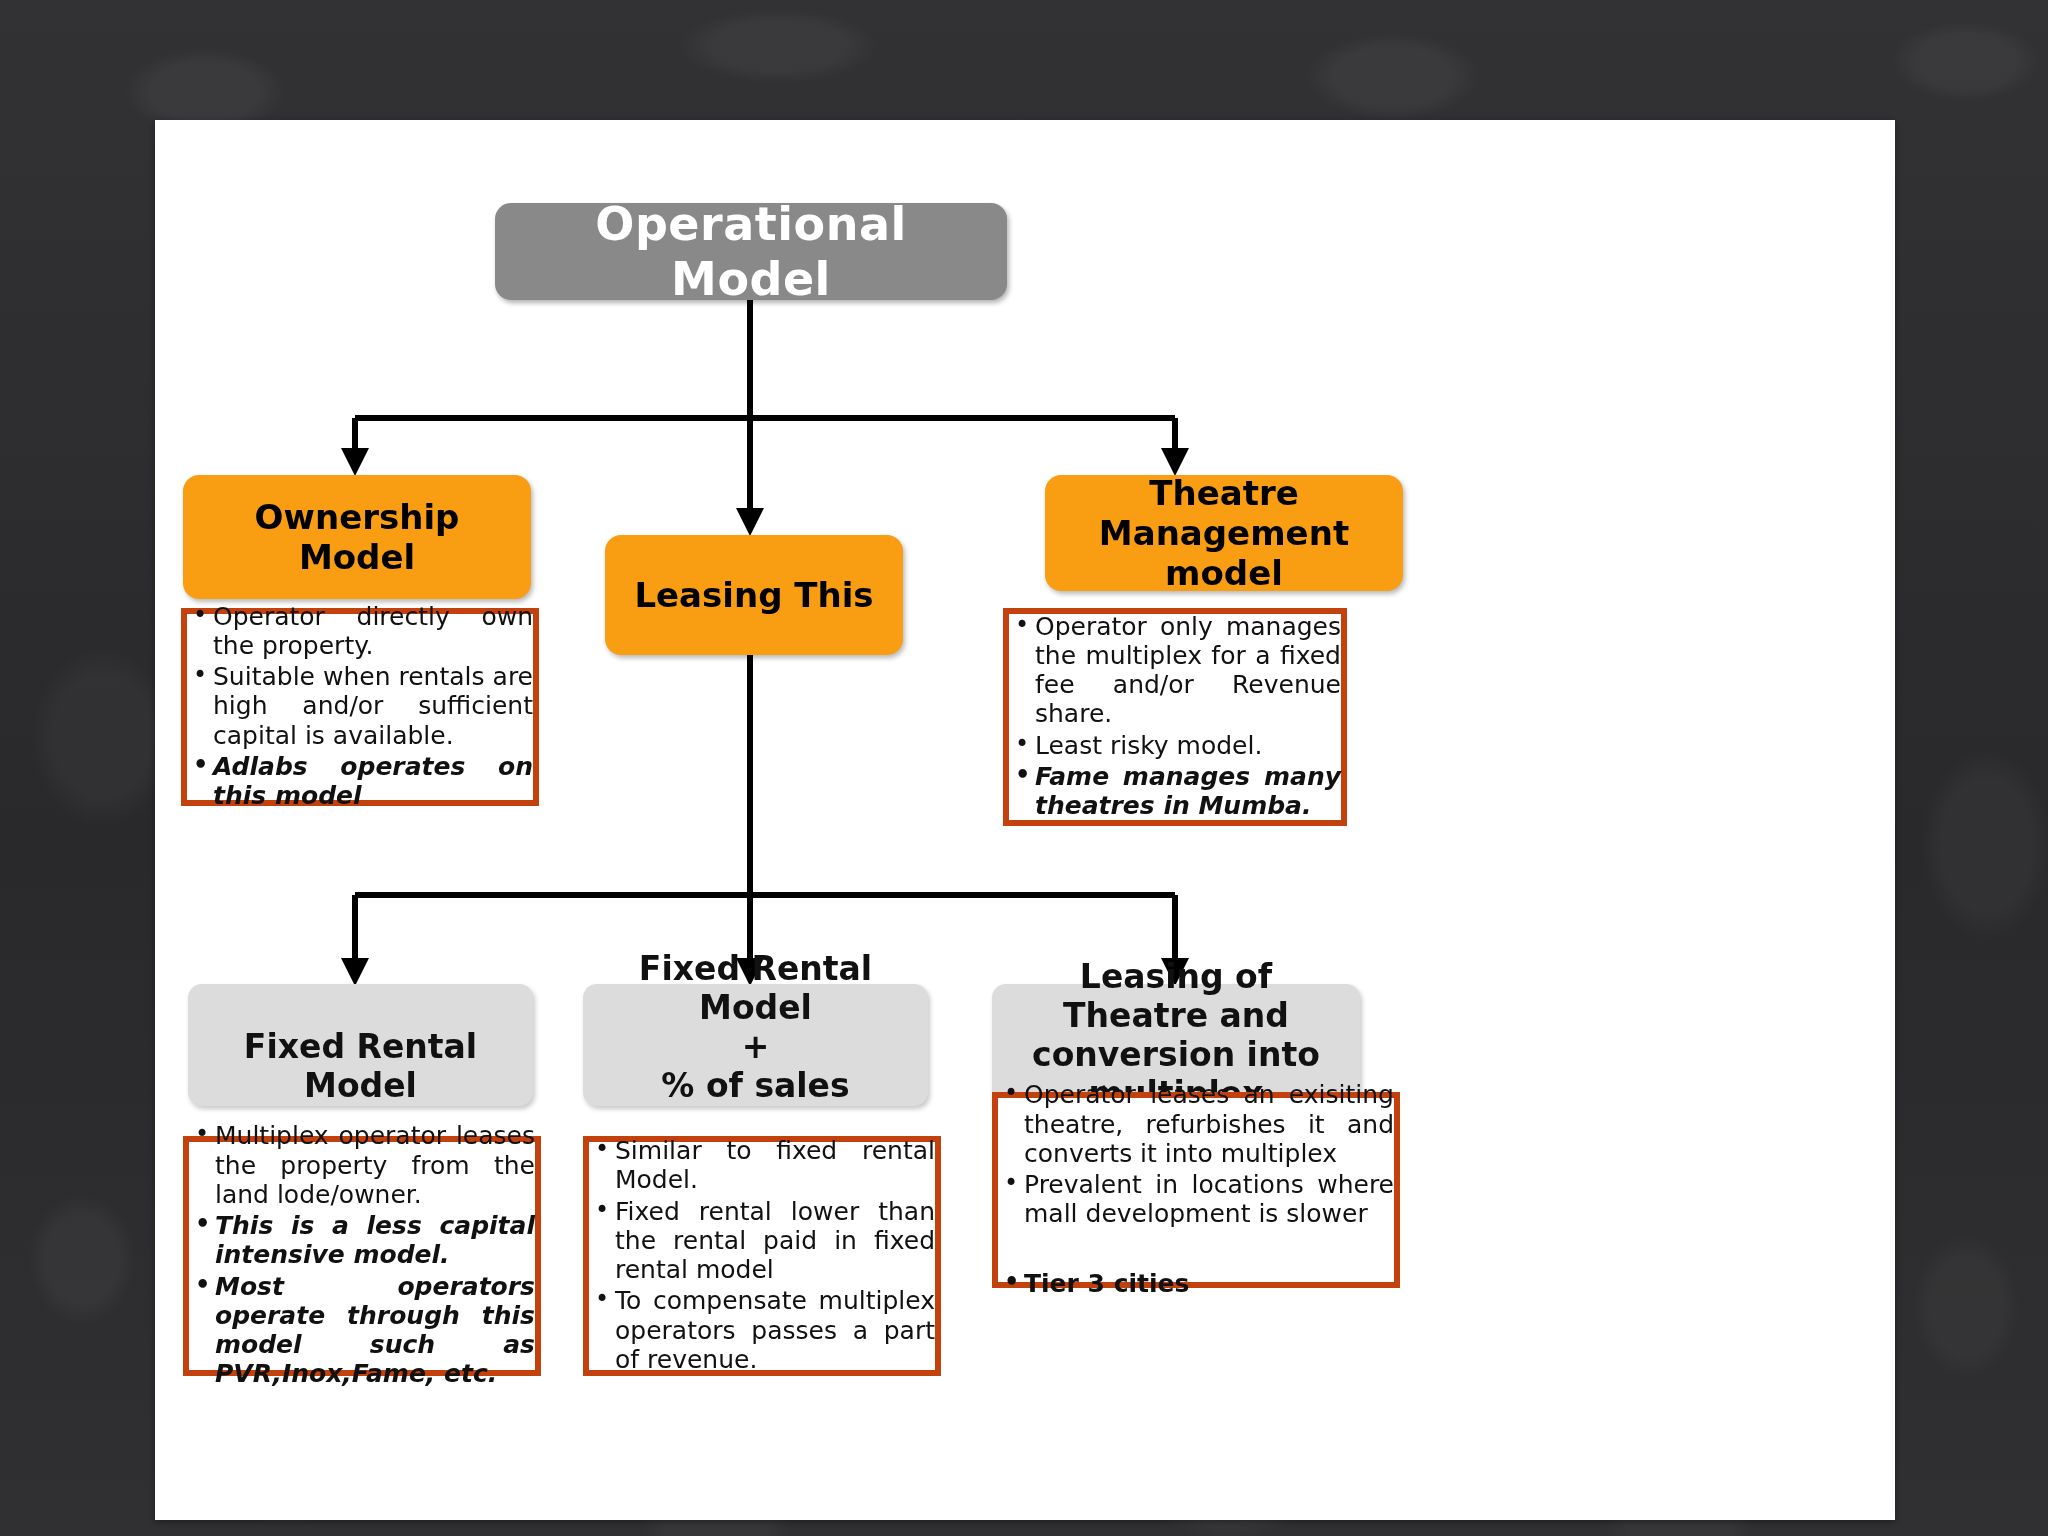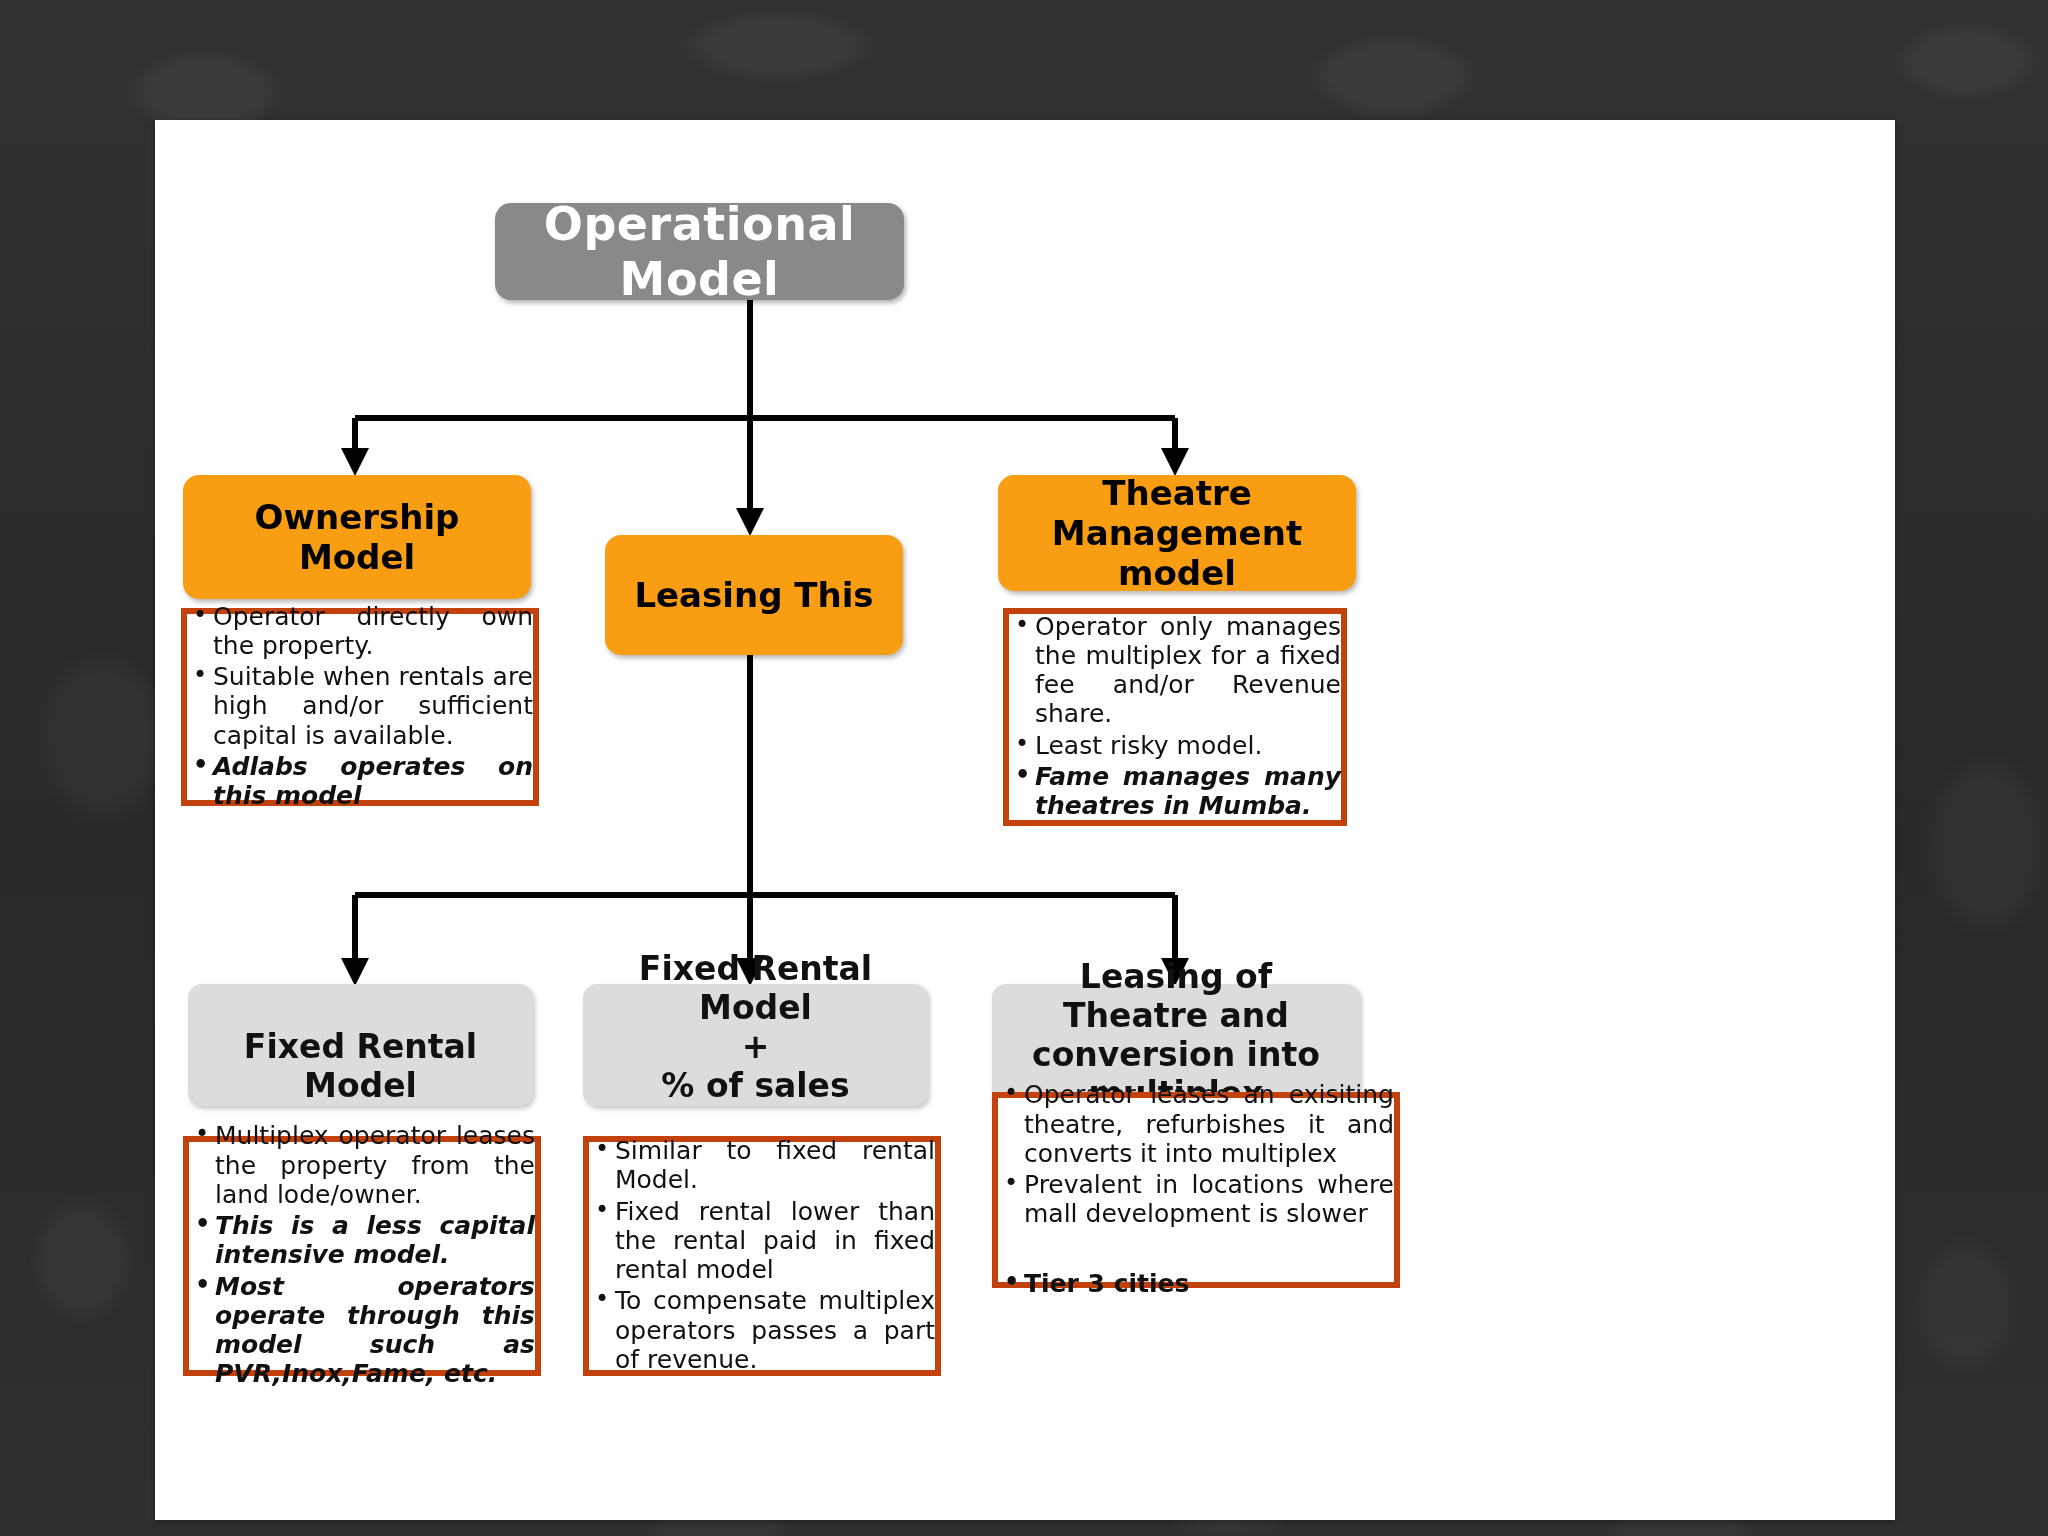--- a/index.html
+++ b/index.html
@@ -113,29 +113,29 @@
     <path d="M200 775 L1020 775" stroke="#000" stroke-width="6" fill="none"></path>
 
     <path d="M200 775 L200 840" stroke="#000" stroke-width="6" fill="none"></path>
     <polygon points="186,838 214,838 200,866" fill="#000"></polygon>
     <path d="M595 775 L595 840" stroke="#000" stroke-width="6" fill="none"></path>
     <polygon points="581,838 609,838 595,866" fill="#000"></polygon>
     <path d="M1020 775 L1020 840" stroke="#000" stroke-width="6" fill="none"></path>
     <polygon points="1006,838 1034,838 1020,866" fill="#000"></polygon>
   </svg>
 
-  <div class="node node-root" style="left:340px;top:83px;width:409px;height:97px;">
+  <div class="node node-root" style="left:340px;top:83px;width:512px;height:97px;">
     <span class="ntext">Operational Model</span>
   </div>
 
   <div class="node node-orange" style="left:28px;top:355px;width:348px;height:124px;">
     <span class="ntext">Ownership Model</span>
   </div>
 
-  <div class="node node-orange" style="left:843px;top:355px;width:358px;height:116px;">
+  <div class="node node-orange" style="left:890px;top:355px;width:358px;height:116px;">
     <span class="ntext">Theatre
 Management
 model</span>
   </div>
 
   <div class="node node-orange" style="left:450px;top:415px;width:298px;height:120px;">
     <span class="ntext">Leasing This</span>
   </div>
 
   <div class="note" style="left:26px;top:488px;width:358px;height:198px;">

